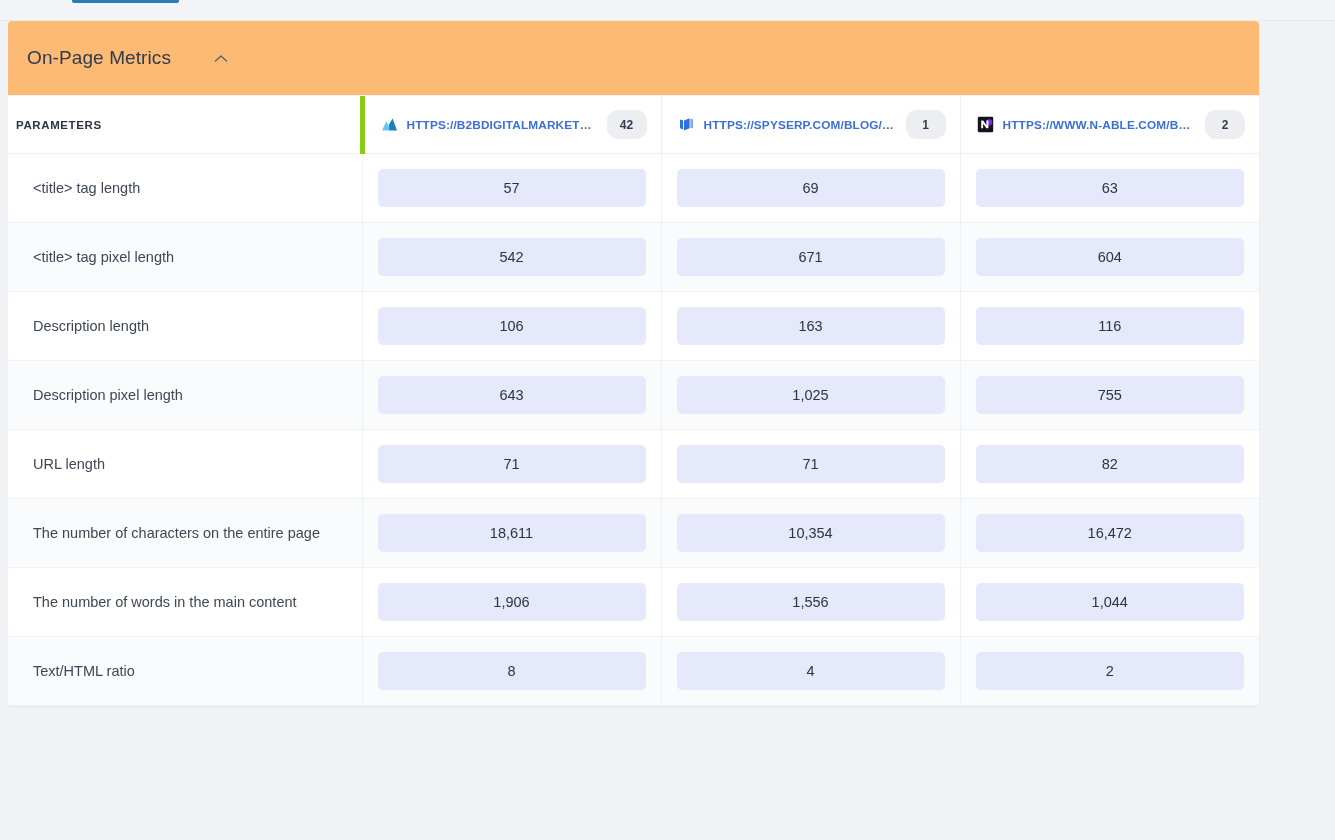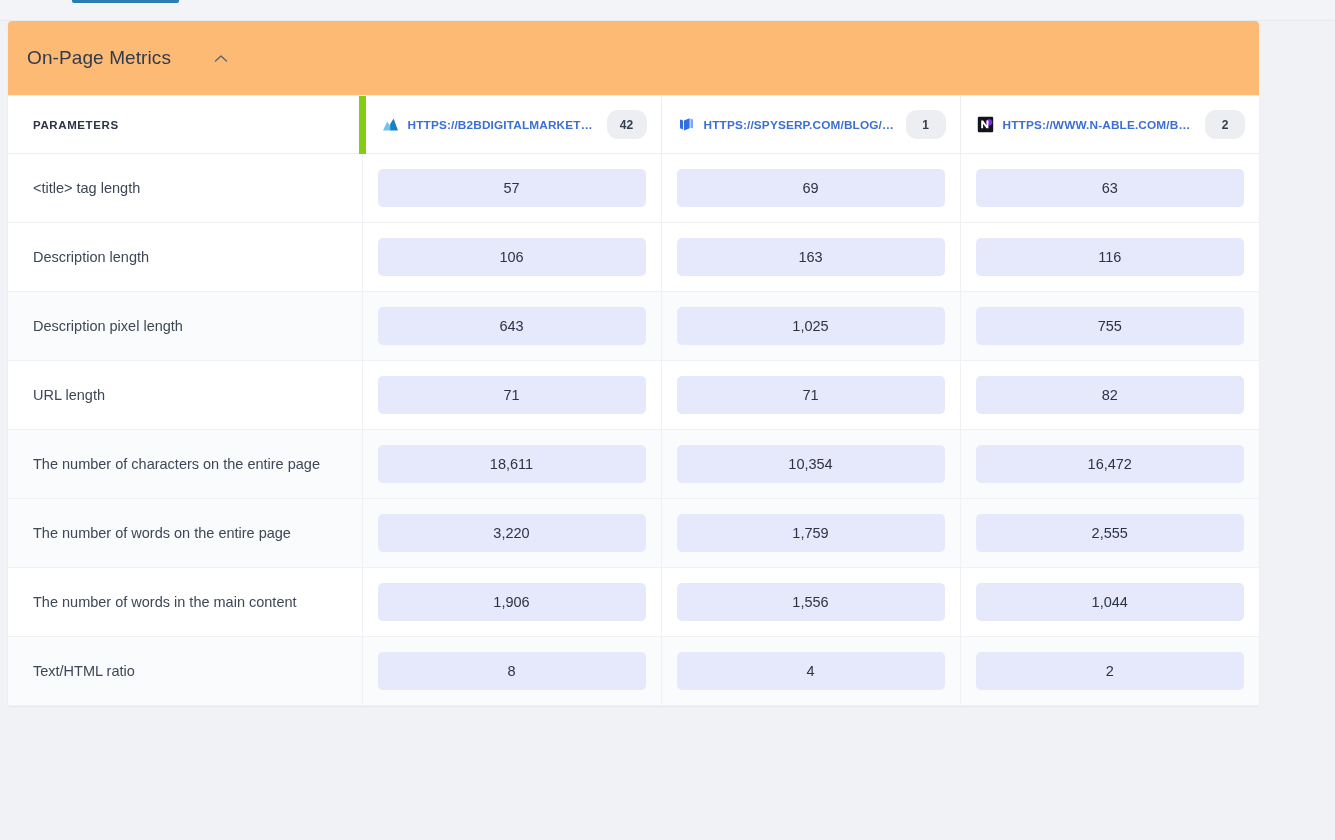--- a/index.html
+++ b/index.html
@@ -80,26 +80,26 @@
 
   thead th {
     height: 57px;
     padding: 0;
     background: #ffffff;
     border-bottom: 1px solid #eceef1;
     vertical-align: middle;
   }
   th.param-head {
     text-align: left;
-    padding-left: 25px;
+    padding-left: 8px;
     font-size: 11.5px;
     font-weight: bold;
     letter-spacing: .6px;
     color: #2b3445;
-    border-right: 7px solid #84cc16;
+    border-right: 5px solid #84cc16;
   }
   th.url-head {
     border-right: 1px solid #eceef1;
   }
   th.url-head:last-child { border-right: none; }
 
   .url-head-inner {
     display: flex;
     align-items: center;
     gap: 9px;
@@ -250,20 +250,32 @@
             <td class="value-cell">
               <div class="value-pill">57</div>
             </td>
             <td class="value-cell">
               <div class="value-pill">69</div>
             </td>
             <td class="value-cell">
               <div class="value-pill">63</div>
             </td>
           </tr>
+          <tr class="alt">
+            <td class="param-cell">&lt;title&gt; tag pixel length</td>
+            <td class="value-cell">
+              <div class="value-pill">542</div>
+            </td>
+            <td class="value-cell">
+              <div class="value-pill">671</div>
+            </td>
+            <td class="value-cell">
+              <div class="value-pill">604</div>
+            </td>
+          </tr>
           <tr>
             <td class="param-cell">Description length</td>
             <td class="value-cell">
               <div class="value-pill">106</div>
             </td>
             <td class="value-cell">
               <div class="value-pill">163</div>
             </td>
             <td class="value-cell">
               <div class="value-pill">116</div>
@@ -298,32 +310,20 @@
             <td class="value-cell">
               <div class="value-pill">18,611</div>
             </td>
             <td class="value-cell">
               <div class="value-pill">10,354</div>
             </td>
             <td class="value-cell">
               <div class="value-pill">16,472</div>
             </td>
           </tr>
-          <tr class="alt">
-            <td class="param-cell">The number of words on the entire page</td>
-            <td class="value-cell">
-              <div class="value-pill">3,220</div>
-            </td>
-            <td class="value-cell">
-              <div class="value-pill">1,759</div>
-            </td>
-            <td class="value-cell">
-              <div class="value-pill">2,555</div>
-            </td>
-          </tr>
           <tr>
             <td class="param-cell">The number of words in the main content</td>
             <td class="value-cell">
               <div class="value-pill">1,906</div>
             </td>
             <td class="value-cell">
               <div class="value-pill">1,556</div>
             </td>
             <td class="value-cell">
               <div class="value-pill">1,044</div>

